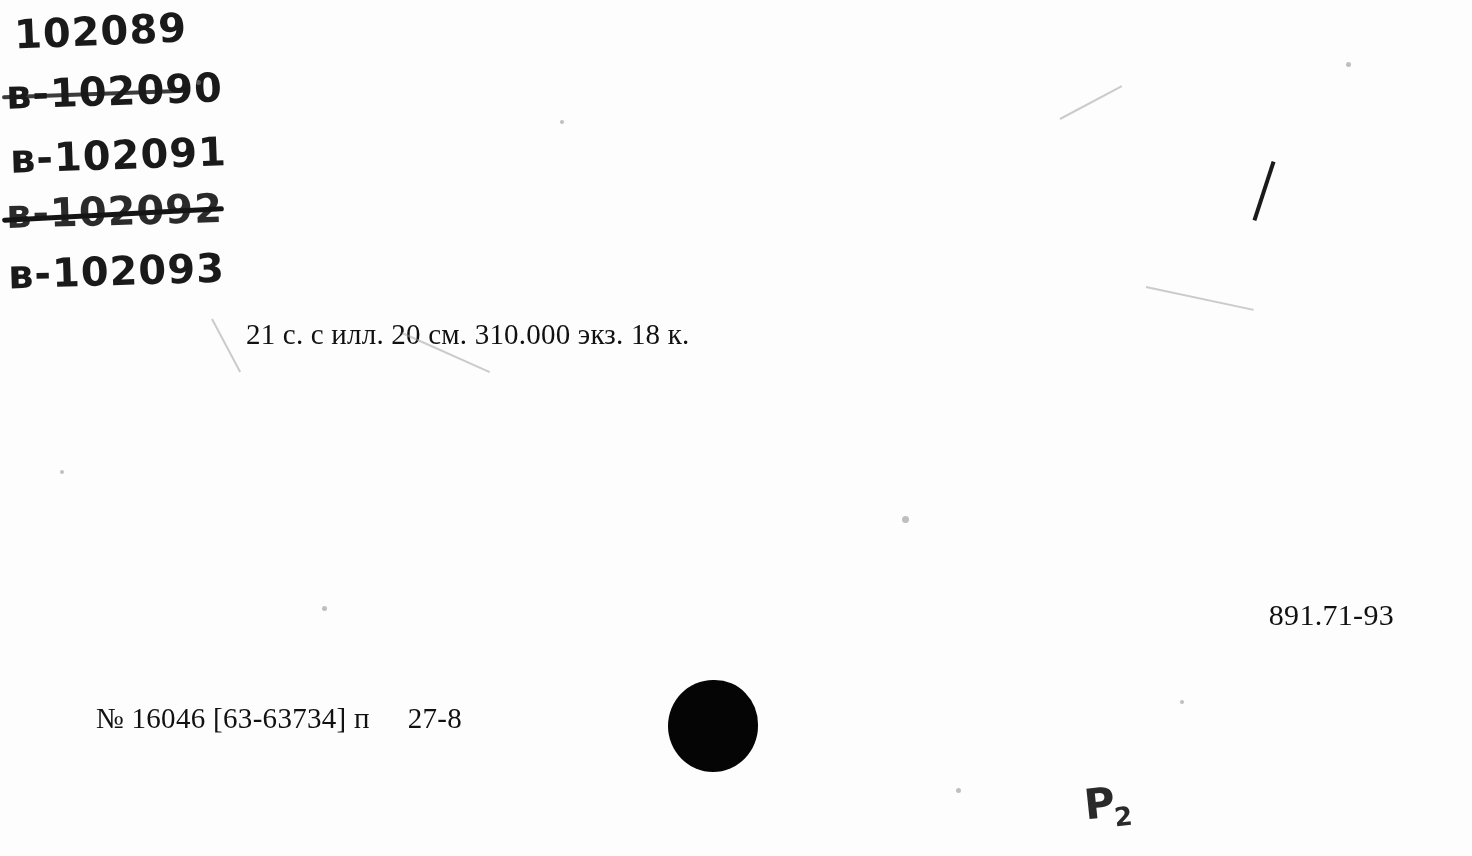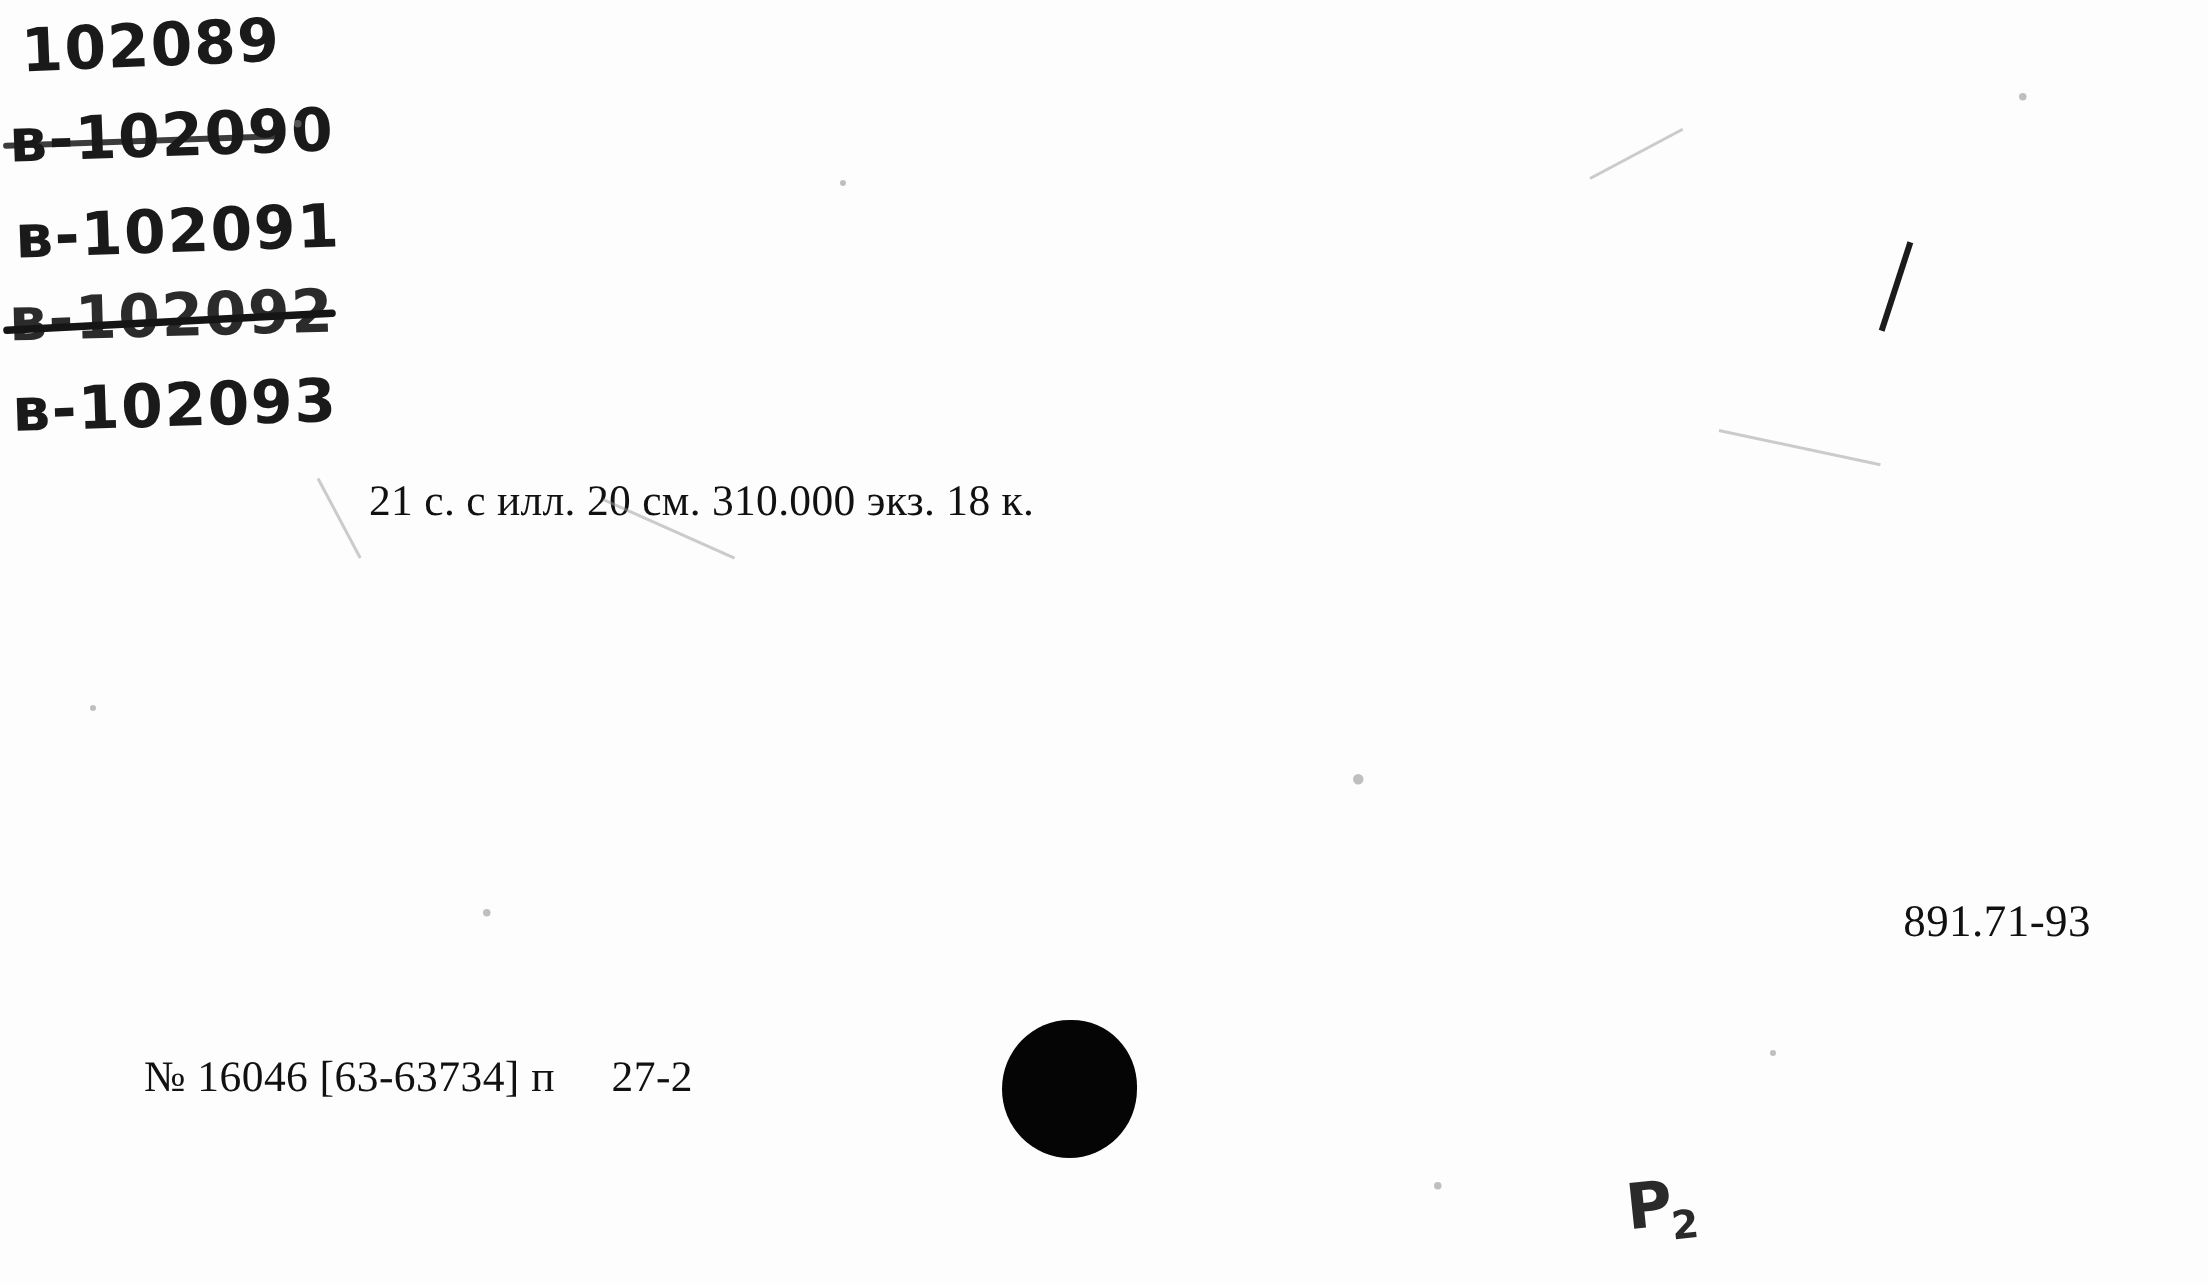--- a/index.html
+++ b/index.html
@@ -176,21 +176,21 @@
   <div class="hand h5">в-102093</div>
   <div class="strike"></div>
   <div class="strike2"></div>
 
   <div class="collation">21 с. с илл.      20 см.      310.000 экз. 18 к.</div>
   <div class="slashmark"></div>
 
   <div class="udc">891.71-93</div>
 
   <div class="lower">
-    <span class="row"><span>№ 16046 [63-63734] п</span>     <span class="col2">27-2</span></span>
+    <span class="row"><span>№ 16046 [63-63734] п</span>     <span class="col2">27-8</span></span>
     
   </div>
 
   <div class="blob"></div>
 
   <div class="pencil"><span>P</span><small>2</small></div>
 
   <div class="speck" style="left:196px;  top:80px;  width:5px;  height:5px;"></div>
   <div class="speck" style="left:560px;  top:120px; width:4px;  height:4px;"></div>
   <div class="speck" style="left:1346px; top:62px;  width:5px;  height:5px;"></div>

